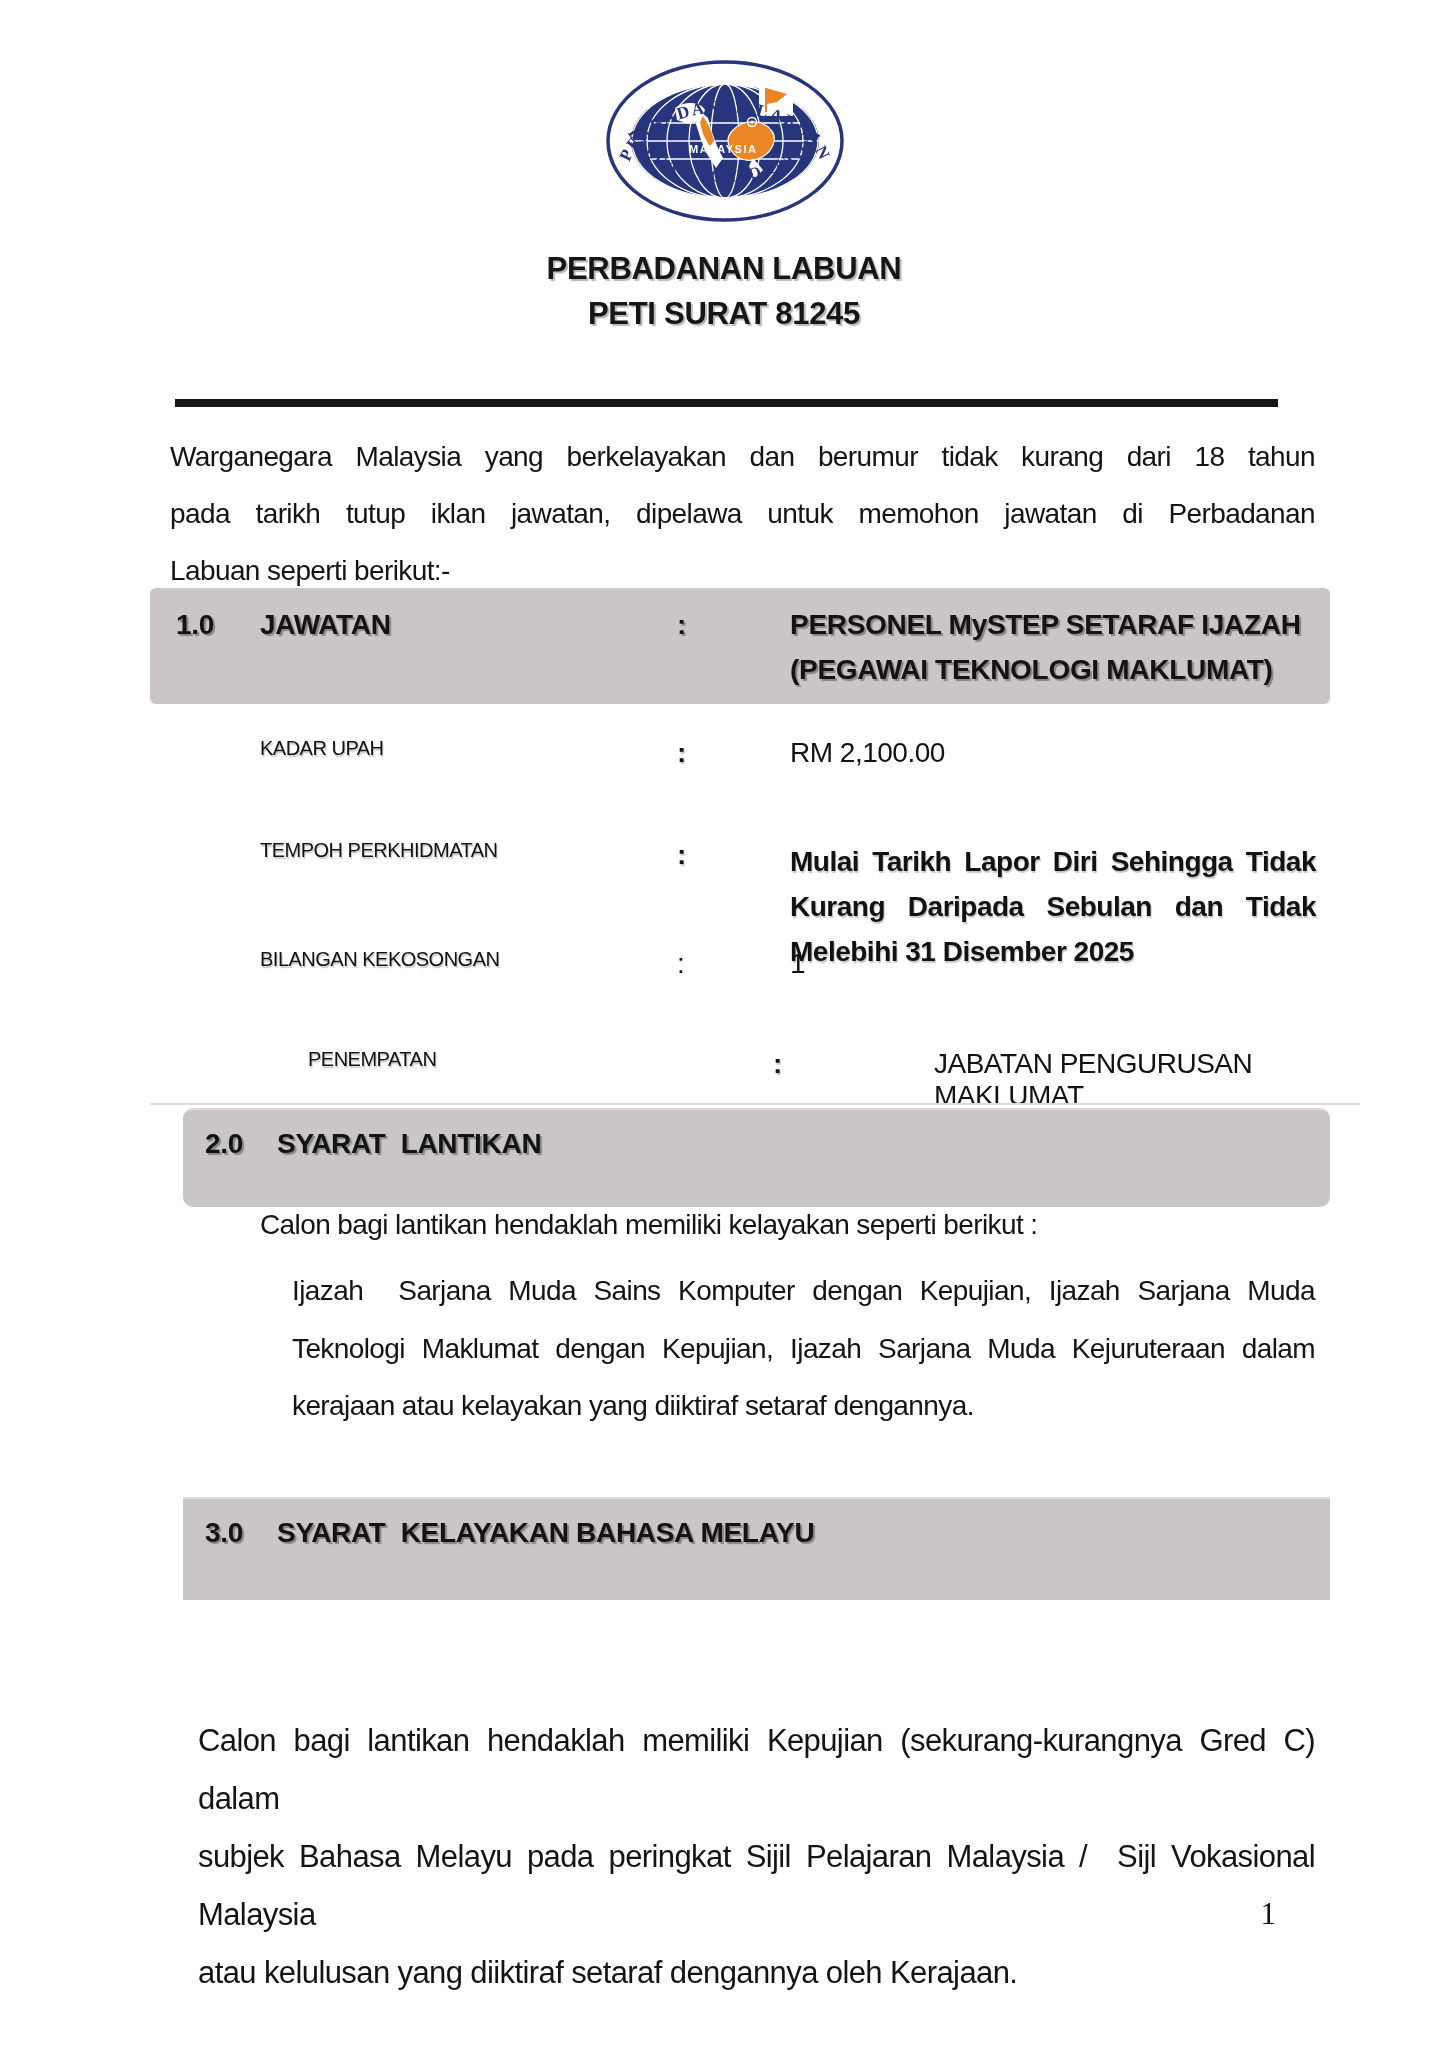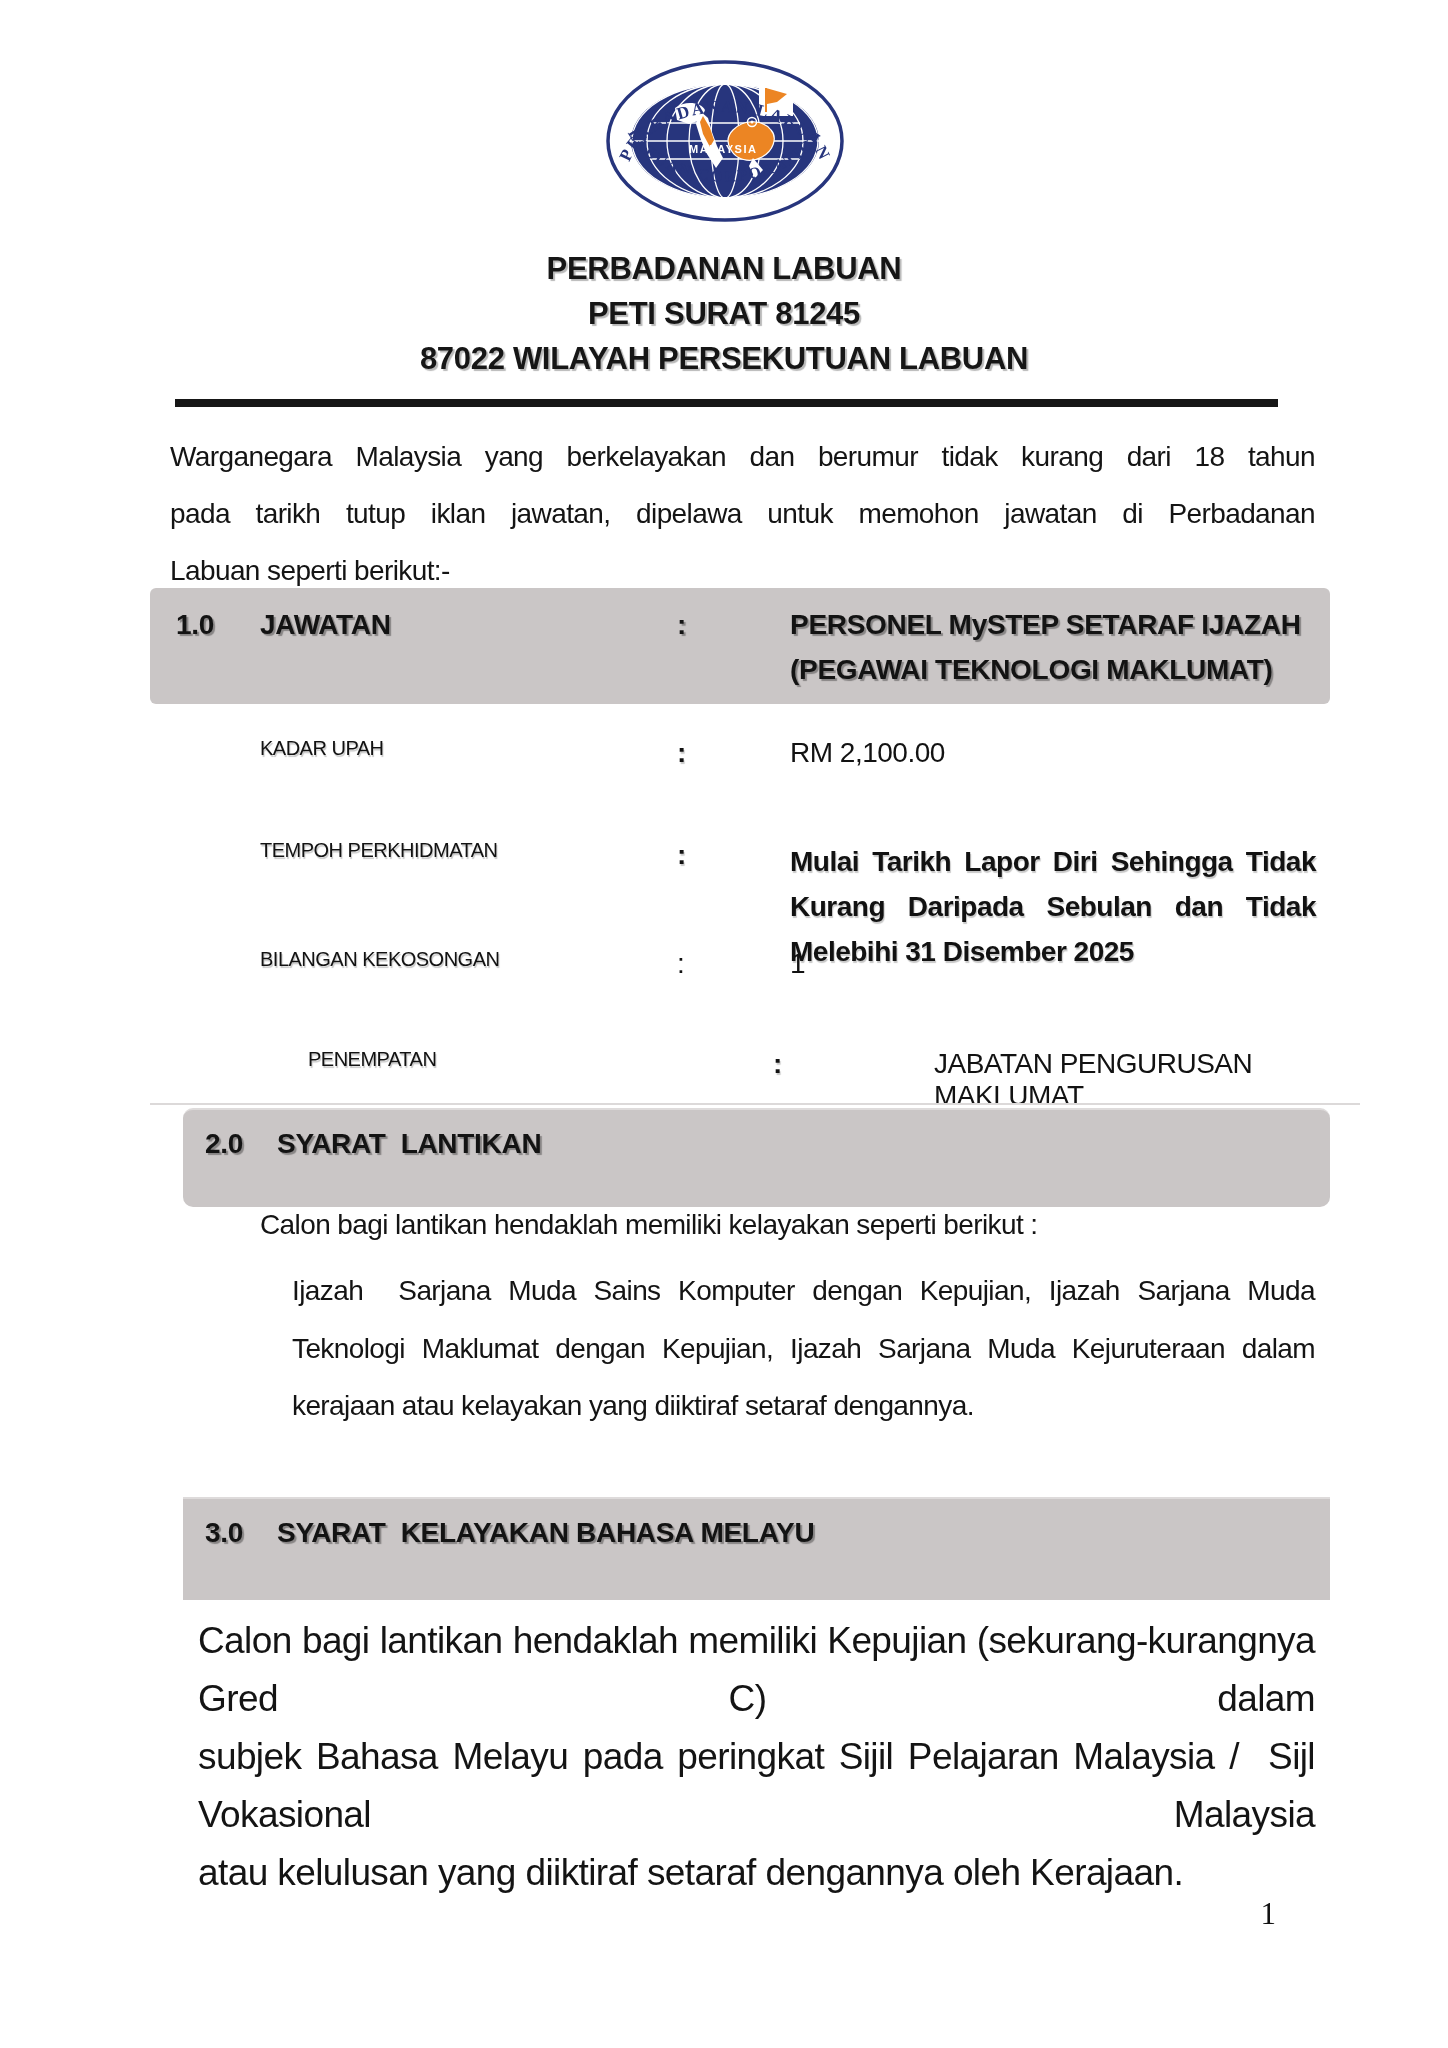--- a/index.html
+++ b/index.html
@@ -52,21 +52,21 @@
   .row-value{font-size:28px;letter-spacing:-0.5px;padding-right:14px;}
   .value-bold{font-weight:bold;line-height:45px;
               text-shadow:1px 1.5px 1px rgba(0,0,0,0.22);}
   .rowK{top:737px;}
   .rowT{top:801px;margin-top:38px;}
   .rowB{top:948px;}
   .rowP{top:1048px;gap:48px;}
   
   .p2a{position:absolute;top:1208px;left:260px;width:1060px;line-height:34px;}
   .p2b{position:absolute;top:1262px;left:292px;width:1023px;line-height:57.5px;}
-  .p3{position:absolute;top:1612px;left:198px;width:1117px;line-height:58px;font-size:37px;}
+  .p3{position:absolute;top:1712px;left:198px;width:1117px;line-height:58px;font-size:31px;}
   
   .pageno{position:absolute;top:1896px;right:172px;
           font-family:"Liberation Serif","DejaVu Serif",serif;
           font-size:31px;color:#111;}
 </style>
 </head>
 <body>
 
 <div class="page">
 
@@ -108,21 +108,20 @@
       <text font-family="Liberation Serif, DejaVu Serif, serif" font-size="16" font-weight="bold" fill="#27357d" letter-spacing="2">
         <textPath href="#arcBottom" startOffset="50%" text-anchor="middle">LABUAN CORPORATION</textPath>
       </text>
       <text x="86" y="95" font-size="11" font-weight="bold" fill="#ffffff" letter-spacing="1.5">MALAYSIA</text>
     </svg>
   </div>
 
   <div class="letterhead">
     <div>PERBADANAN LABUAN</div>
     <div>PETI SURAT 81245</div>
-    <div>87022 WILAYAH PERSEKUTUAN LABUAN</div>
   </div>
   <div class="rule"></div>
 
   <div class="intro bodytxt">
     <div class="line jl"><span class="b">Warganegara Malaysia</span><span> yang berkelayakan dan </span><span class="b">berumur tidak kurang dari 18 tahun</span></div>
     <div class="line jl"><span class="b">pada tarikh tutup iklan jawatan</span><span>, dipelawa untuk memohon jawatan di Perbadanan</span></div>
     <div class="line"><span>Labuan seperti berikut:-</span></div>
   </div>
 
   <div class="grid4 bar bar1">

